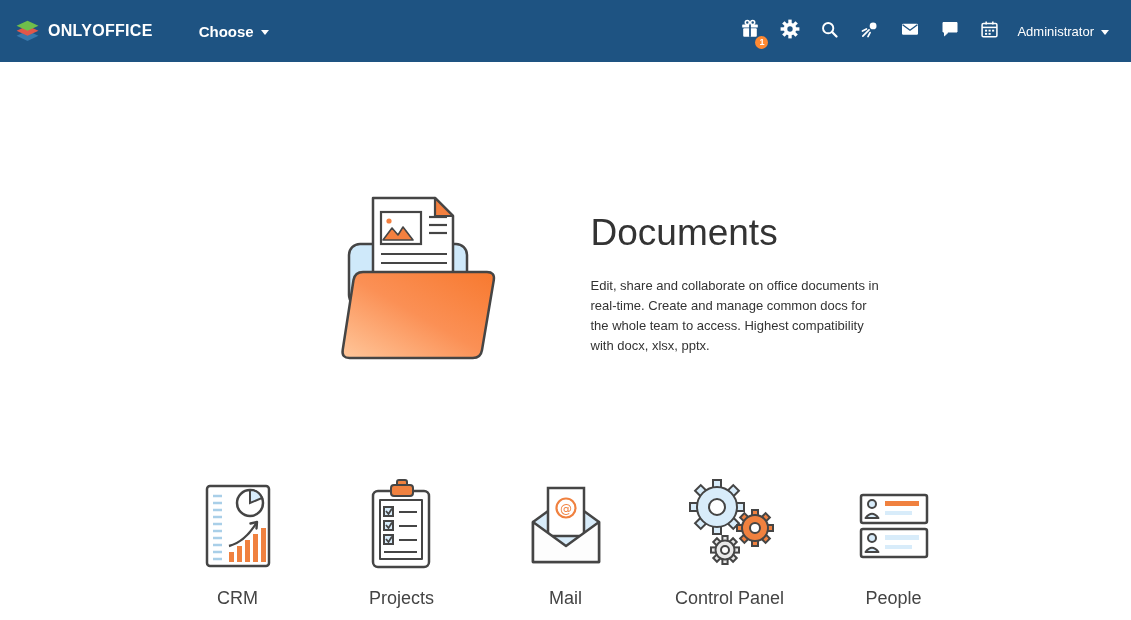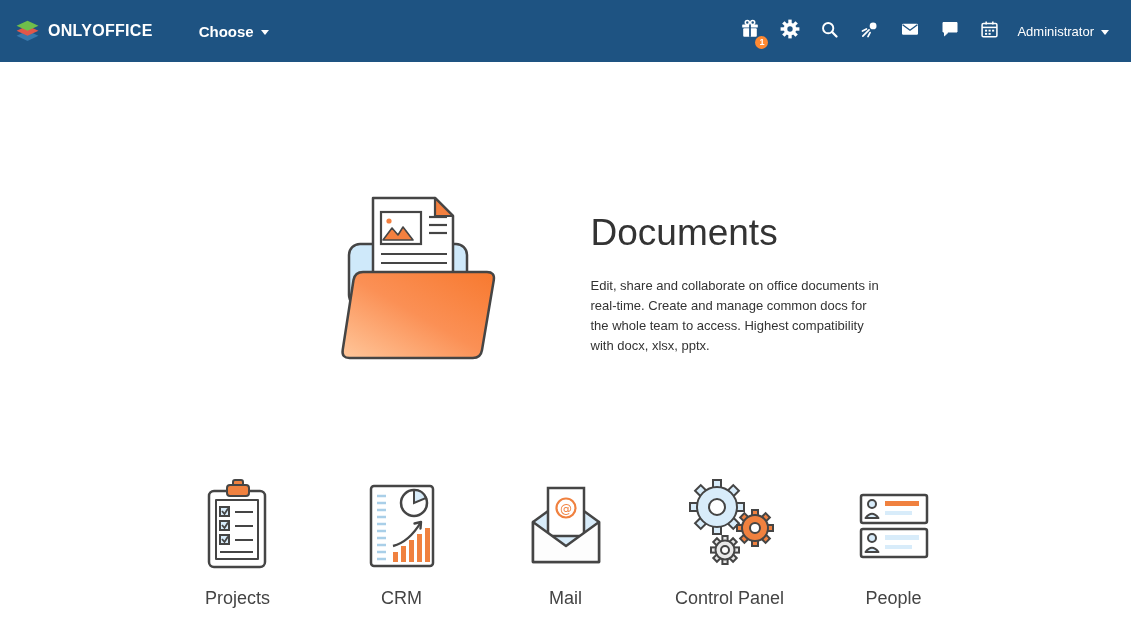--- a/index.html
+++ b/index.html
@@ -225,48 +225,20 @@
     <div class="hero-title">Documents</div>
     <div class="hero-desc">Edit, share and collaborate on office documents in real-time. Create and manage common docs for the whole team to access. Highest compatibility with docx, xlsx, pptx.</div>
   </div>
 </div>
 
 <div class="modules">
 
   <div class="module">
     <div class="module-icon">
       <svg width="110" height="100" viewBox="0 0 110 100">
-        <g stroke="#454545" stroke-width="2.5" stroke-linejoin="round">
-          <rect x="26" y="15" width="56" height="76" rx="5" fill="#fff"></rect>
-          <rect x="33" y="24" width="42" height="59" fill="#fff" stroke-width="2"></rect>
-          <rect x="50" y="4" width="10" height="8" rx="2" fill="#f0813f" stroke-width="2"></rect>
-          <rect x="44" y="9" width="22" height="11" rx="3" fill="#f0813f" stroke-width="2"></rect>
-        </g>
-        <g stroke="#454545" stroke-width="2">
-          <rect x="37" y="31" width="9" height="9" fill="#d8ecfa"></rect>
-          <rect x="37" y="45" width="9" height="9" fill="#d8ecfa"></rect>
-          <rect x="37" y="59" width="9" height="9" fill="#d8ecfa"></rect>
-          <line x1="52" y1="36" x2="70" y2="36"></line>
-          <line x1="52" y1="50" x2="70" y2="50"></line>
-          <line x1="52" y1="64" x2="70" y2="64"></line>
-          <line x1="37" y1="76" x2="70" y2="76"></line>
-        </g>
-        <g stroke="#454545" stroke-width="1.8" fill="none">
-          <path d="M39 35 L41.5 38 L45 32.5"></path>
-          <path d="M39 49 L41.5 52 L45 46.5"></path>
-          <path d="M39 63 L41.5 66 L45 60.5"></path>
-        </g>
-      </svg>
-    </div>
-    <div class="module-label">Projects</div>
-  </div>
-
-  <div class="module">
-    <div class="module-icon">
-      <svg width="110" height="100" viewBox="0 0 110 100">
         <rect x="24" y="10" width="62" height="80" rx="3" fill="#fff" stroke="#454545" stroke-width="2.5"></rect>
         <g stroke="#a9cfe8" stroke-width="2.5">
           <line x1="30" y1="20" x2="39" y2="20"></line>
             <line x1="30" y1="27" x2="39" y2="27"></line>
           <line x1="30" y1="34" x2="39" y2="34"></line>
             <line x1="30" y1="41" x2="39" y2="41"></line>
           <line x1="30" y1="48" x2="39" y2="48"></line>
             <line x1="30" y1="55" x2="39" y2="55"></line>
           <line x1="30" y1="62" x2="39" y2="62"></line>
             <line x1="30" y1="69" x2="39" y2="69"></line>
@@ -285,20 +257,48 @@
         <path d="M46 70 Q62 66 74 46" fill="none" stroke="#454545" stroke-width="2.4"></path>
         <path d="M74 46 l-6.5 1.5 M74 46 l-0.5 6.5" fill="none" stroke="#454545" stroke-width="2.4" stroke-linecap="round"></path>
       </svg>
     </div>
     <div class="module-label">CRM</div>
   </div>
 
   <div class="module">
     <div class="module-icon">
       <svg width="110" height="100" viewBox="0 0 110 100">
+        <g stroke="#454545" stroke-width="2.5" stroke-linejoin="round">
+          <rect x="26" y="15" width="56" height="76" rx="5" fill="#fff"></rect>
+          <rect x="33" y="24" width="42" height="59" fill="#fff" stroke-width="2"></rect>
+          <rect x="50" y="4" width="10" height="8" rx="2" fill="#f0813f" stroke-width="2"></rect>
+          <rect x="44" y="9" width="22" height="11" rx="3" fill="#f0813f" stroke-width="2"></rect>
+        </g>
+        <g stroke="#454545" stroke-width="2">
+          <rect x="37" y="31" width="9" height="9" fill="#d8ecfa"></rect>
+          <rect x="37" y="45" width="9" height="9" fill="#d8ecfa"></rect>
+          <rect x="37" y="59" width="9" height="9" fill="#d8ecfa"></rect>
+          <line x1="52" y1="36" x2="70" y2="36"></line>
+          <line x1="52" y1="50" x2="70" y2="50"></line>
+          <line x1="52" y1="64" x2="70" y2="64"></line>
+          <line x1="37" y1="76" x2="70" y2="76"></line>
+        </g>
+        <g stroke="#454545" stroke-width="1.8" fill="none">
+          <path d="M39 35 L41.5 38 L45 32.5"></path>
+          <path d="M39 49 L41.5 52 L45 46.5"></path>
+          <path d="M39 63 L41.5 66 L45 60.5"></path>
+        </g>
+      </svg>
+    </div>
+    <div class="module-label">Projects</div>
+  </div>
+
+  <div class="module">
+    <div class="module-icon">
+      <svg width="110" height="100" viewBox="0 0 110 100">
         <path d="M22 46 L55 22 L88 46 V86 H22 Z" fill="#d8ecfa" stroke="#454545" stroke-width="2.5" stroke-linejoin="round"></path>
         <rect x="37" y="12" width="36" height="48" fill="#fff" stroke="#454545" stroke-width="2.5"></rect>
         <circle cx="55" cy="32" r="9.5" fill="#fff" stroke="#f0813f" stroke-width="2.2"></circle>
         <text x="55" y="36.5" text-anchor="middle" font-size="12" fill="#f0813f" font-family="DejaVu Sans, sans-serif">@</text>
         <path d="M22 46 L55 70 L88 46 L88 86 L22 86 Z" fill="#fdfdfd" stroke="#454545" stroke-width="2.5" stroke-linejoin="round"></path>
       </svg>
     </div>
     <div class="module-label">Mail</div>
   </div>
 

